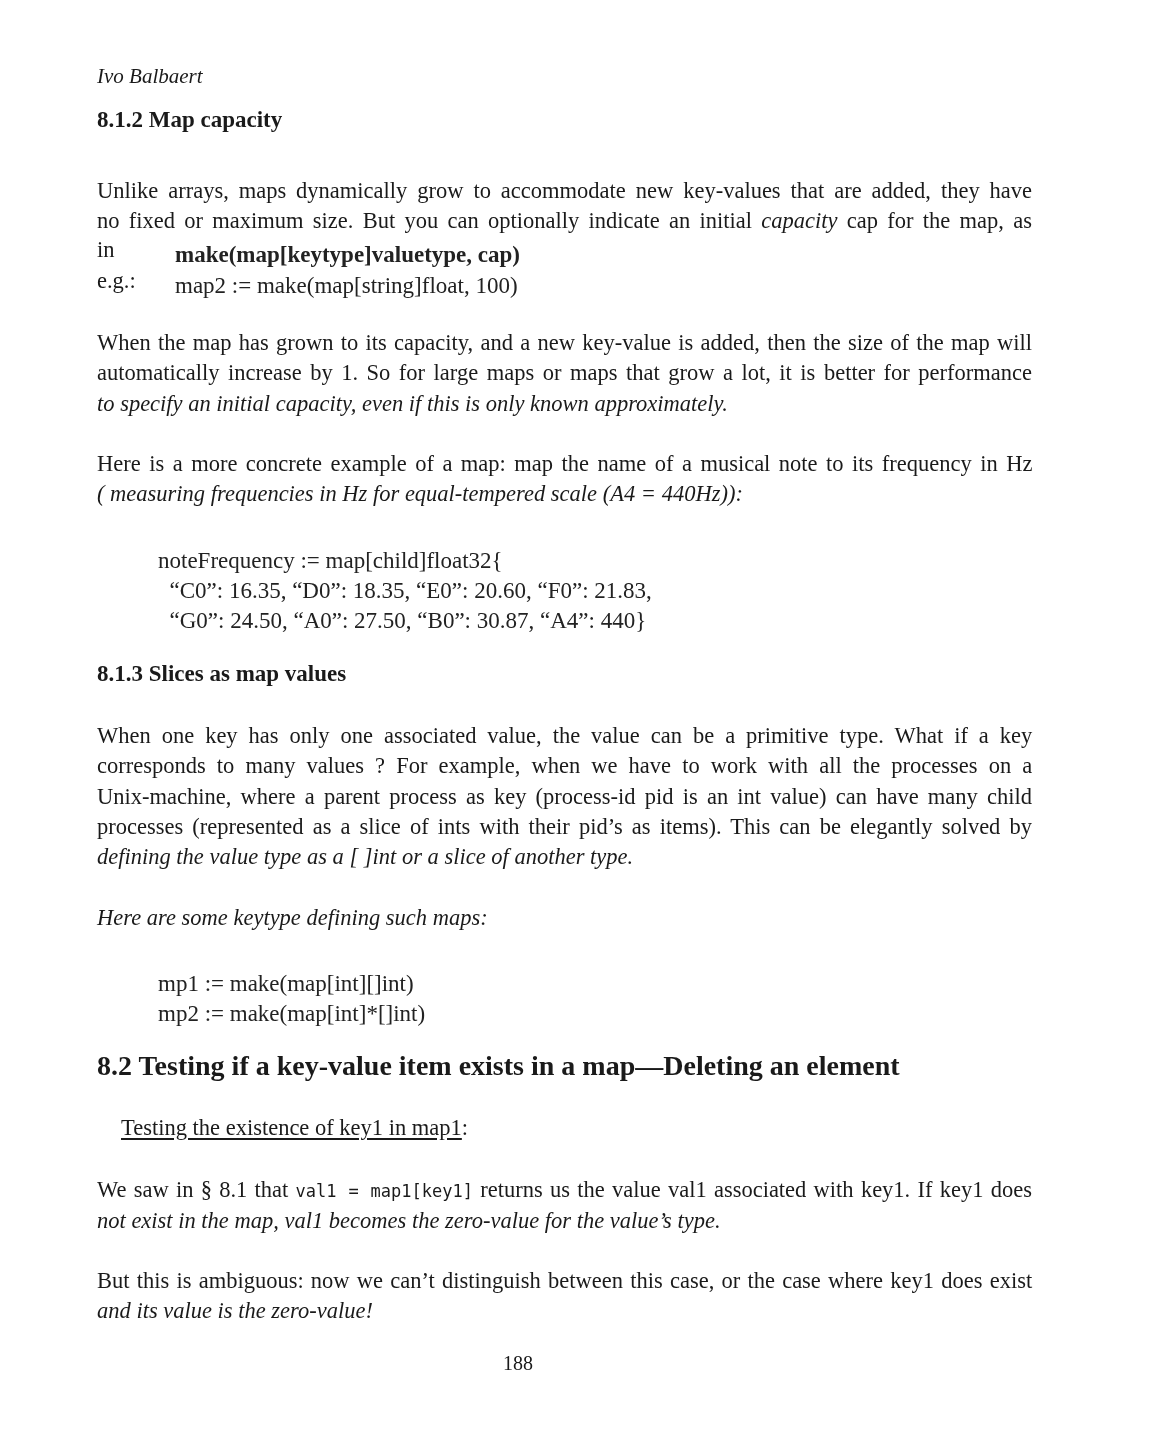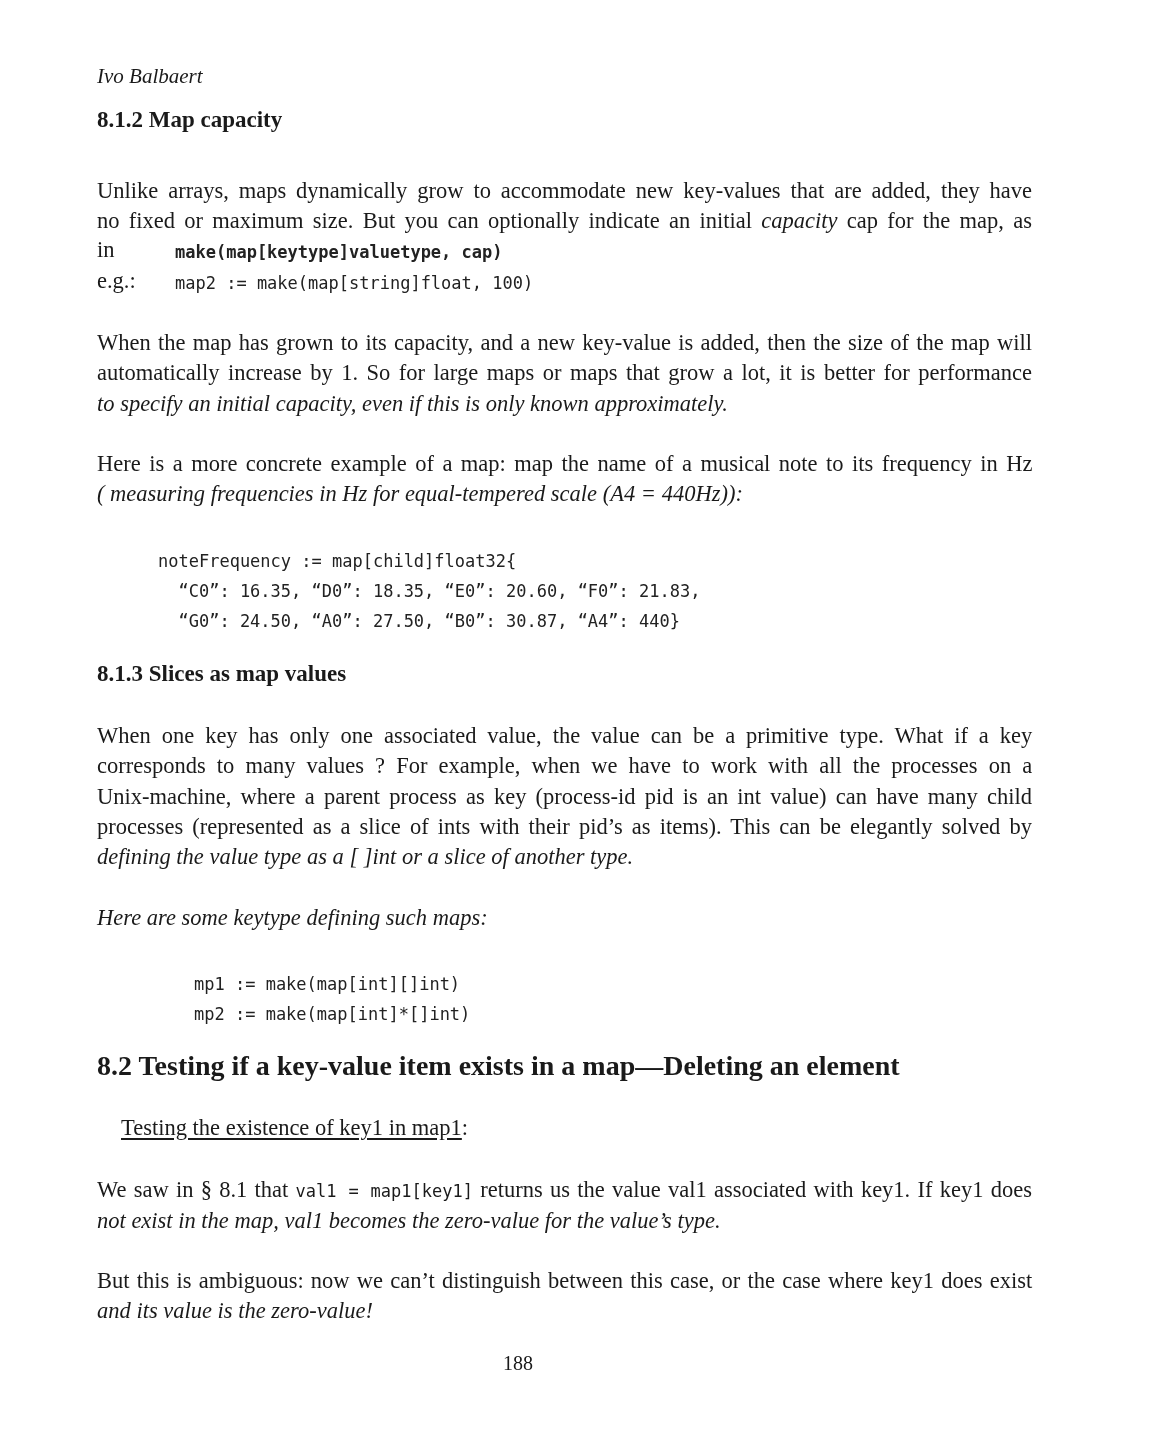--- a/index.html
+++ b/index.html
@@ -1,27 +1,27 @@
 <!DOCTYPE html>
 <html><head>
 <meta charset="utf-8">
 <style>
   html, body { margin: 0; padding: 0; background: #ffffff; }
   body { width: 1168px; height: 1440px; position: relative; overflow: hidden; color: #1a1a1a; }
   .page { position: absolute; left: 0; top: 0; width: 1168px; height: 1440px; }
   .serif { font-family: "Liberation Serif", "DejaVu Serif", serif; }
   .mono { font-family: "DejaVu Sans Mono", "Liberation Mono", monospace; }
-  .abs { position: absolute; white-space: nowrap; }
+  .abs { position: absolute; white-space: nowrap; font-family: Liberation Serif, serif; }
   .author { left: 97px; top: 64px; font-size: 21px; font-style: italic; }
   .h3 { left: 97px; font-size: 23px; font-weight: bold; }
   .h2 { left: 97px; top: 1050px; font-size: 28px; font-weight: bold; }
   .para { position: absolute; left: 97px; width: 935px; font-size: 22.5px; line-height: 30.3px; text-align: justify; }
   .para .line { display: block; white-space: nowrap; text-align-last: justify; text-align: justify; }
   .para .line.last { text-align-last: left; font-style: italic; }
-  .code { font-size: 17px; color: #222; }
+  .code { font-size: 23px; color: #222; }
   .inl { font-size: 17px; }
   .label { left: 97px; font-size: 22.5px; }
   .ul { text-decoration: underline; text-underline-offset: 3px; }
   .pagenum { left: 0; width: 1036px; top: 1352px; text-align: center; font-size: 20px; }
 </style>
 </head>
 <body>
 
 <div class="page serif">
 
@@ -60,21 +60,21 @@
     <span class="line" style="display: block; word-spacing: 5.47059px;">corresponds to many values ? For example, when we have to work with all the processes on a</span>
     <span class="line" style="display: block; word-spacing: 3.5625px;">Unix-machine, where a parent process as key (process-id pid is an int value) can have many child</span>
     <span class="line" style="display: block; word-spacing: 3.47059px;">processes (represented as a slice of ints with their pid’s as items). This can be elegantly solved by</span>
     <span class="line last" style="display: block;">defining the value type as a [ ]int or a slice of another type.</span>
   </div>
 
   <div class="para" style="top:903px;">
     <span class="line last" style="display: block;">Here are some keytype defining such maps:</span>
   </div>
 
-  <div class="abs mono code" style="left:158px; top:969px; white-space:pre; line-height:30px;margin-left:36px;"><div>mp1 := make(map[int][]int)</div><div>mp2 := make(map[int]*[]int)</div></div>
+  <div class="abs mono code" style="left:158px; top:969px; white-space:pre; line-height:30px;"><div>mp1 := make(map[int][]int)</div><div>mp2 := make(map[int]*[]int)</div></div>
 
   <div class="abs h2">8.2 Testing if a key-value item exists in a map—Deleting an element</div>
 
   <div class="abs label" style="top:1115px;margin-left:24px;"><span class="ul">Testing the existence of key1 in map1</span><span>:</span></div>
 
   <div class="para" style="top:1175px;">
     <span class="line" style="display: block; word-spacing: 1.63158px;"><span>We saw in § 8.1 that </span><span class="mono inl">val1 = map1[key1]</span><span> returns us the value val1 associated with key1. If key1 does</span></span>
     <span class="line last" style="display: block;">not exist in the map, val1 becomes the zero-value for the value’s type.</span>
   </div>
 

